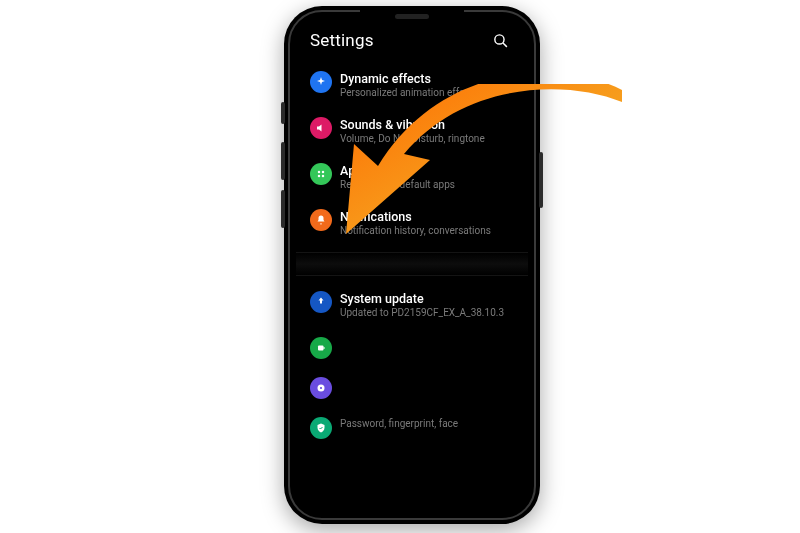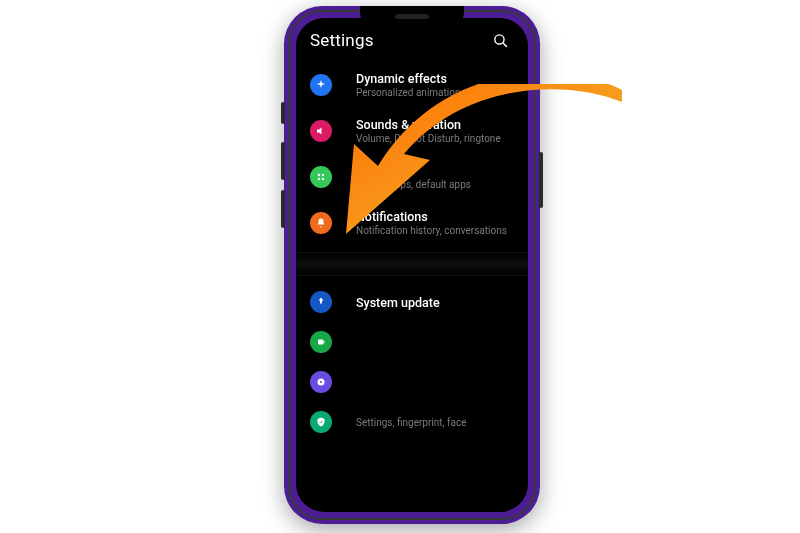--- a/index.html
+++ b/index.html
@@ -13,21 +13,21 @@
   }
 
   
   .device{
     position:absolute;
     left:284px;
     top:6px;
     width:256px;
     height:518px;
     border-radius:38px;
-    background:#4c1d95;
+    background:#000000;
     box-shadow:0 6px 22px rgba(0,0,0,.35);
   }
   .device::before{
     content:"";
     position:absolute;
     inset:4px;
     border-radius:34px;
     border:2px solid #3a3a3a;
     pointer-events:none;
   }
@@ -96,23 +96,23 @@
     cursor:pointer;
   }
   .search-btn svg{width:17px;height:17px;stroke:#fff;fill:none;stroke-width:2;}
 
   .list{
     padding:0 0 8px 0;
   }
 
   .row{
     display:flex;
-    align-items:center;
+    align-items:flex-start;
     padding:9px 14px;
-    gap:24px;
+    gap:8px;
     cursor:pointer;
   }
   .row .ico{
     width:22px;height:22px;
     border-radius:50%;
     flex:0 0 22px;
     display:flex;align-items:center;justify-content:center;
   }
   .row .ico svg{width:12px;height:12px;}
   .row .txt{
@@ -240,20 +240,21 @@
       <div class="section-gap"></div>
 
       <div class="row">
         <span class="ico c-navy">
           <svg viewBox="0 0 24 24">
               <path d="M12 3l5 6h-3v6h-4V9H7z"></path>
             </svg>
         </span>
         <span class="txt">
           <span class="title">System update</span>
+          <span class="sub">Updated to PD2159CF_EX_A_38.10.3</span>
         </span>
       </div>
 
       <div class="row">
         <span class="ico c-green2">
           <svg viewBox="0 0 24 24">
               <rect x="6" y="7" width="11" height="10" rx="2"></rect>
               <rect x="17" y="10" width="2" height="4"></rect>
             </svg>
         </span>
@@ -269,21 +270,21 @@
       </div>
 
       <div class="row">
         <span class="ico c-teal">
           <svg viewBox="0 0 24 24">
               <path d="M12 3l7 3v5c0 5-3 8-7 10-4-2-7-5-7-10V6z"></path>
               <path d="M9 12l2 2 4-4" fill="none" stroke="#0aa974" stroke-width="2"></path>
             </svg>
         </span>
         <span class="txt">
-          <span class="sub">Settings, fingerprint, face</span>
+          <span class="sub">Password, fingerprint, face</span>
         </span>
       </div>
 
     </div>
   </div>
 </div>
 
 <svg class="arrow" viewBox="0 0 310 186">
   <defs>
     <linearGradient id="arr-g" x1="0" y1="0" x2="1" y2="1">

